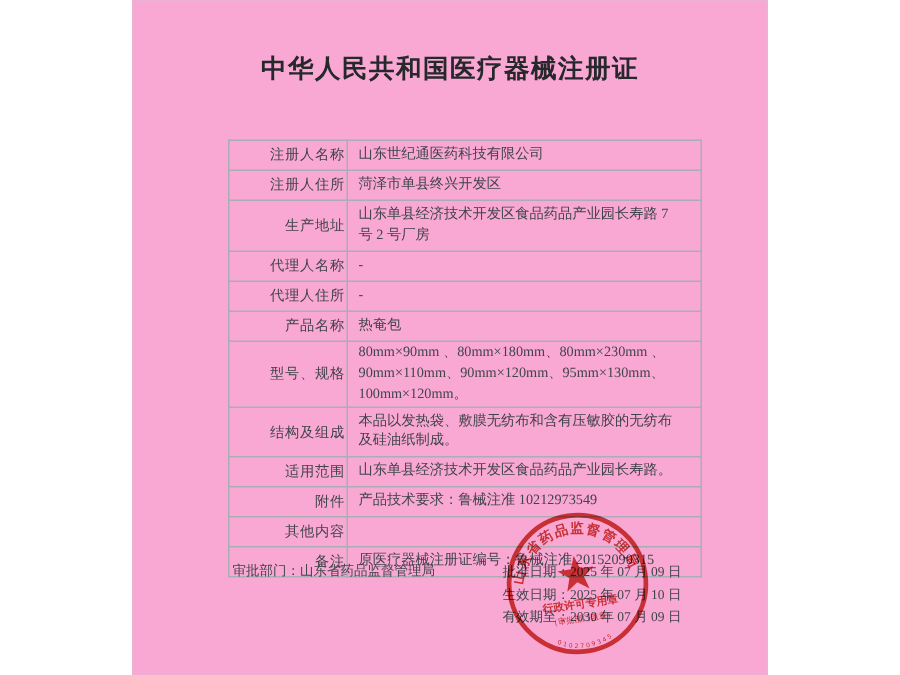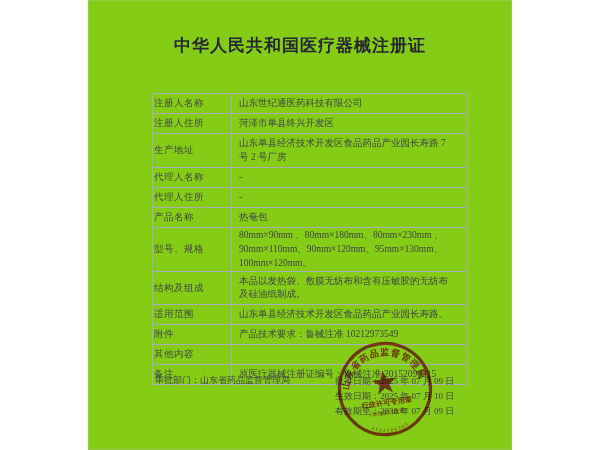--- a/index.html
+++ b/index.html
@@ -4,21 +4,21 @@
 <style>
   html,body{margin:0;padding:0;background:#ffffff;}
   .canvas{
     position:relative;width:600px;height:450px;overflow:hidden;
     background:#ffffff;
     font-family:"Liberation Serif","DejaVu Serif",serif;
     color:#3a3c40;
   }
   .scan{
     position:absolute;left:88px;top:0;width:424px;height:450px;
-    background:#84cc16;
+    background:#f9a8d4;
     box-shadow:0 0 0 1px rgba(200,205,215,.25) inset;
   }
   .title{
     position:absolute;left:0;right:0;top:34px;margin:0;
     text-align:center;font-size:17px;font-weight:700;color:#26282c;
     letter-spacing:1px;
   }
   .certno{
     position:absolute;left:64px;top:68px;width:316px;height:19px;
     border-bottom:1px solid #c7cad0;
@@ -27,21 +27,21 @@
   table.cert{
     position:absolute;left:64px;top:93px;width:316px;
     border-collapse:collapse;table-layout:fixed;
   }
   table.cert td{
     border:1px solid #a9adb5;
     font-size:9.5px;color:#41444a;
     vertical-align:middle;
     overflow:hidden;
   }
-  td.lbl{width:76px;text-align:left;letter-spacing:.5px;}
+  td.lbl{width:76px;text-align:right;letter-spacing:.5px;}
   td.val{padding:1px 16px 1px 7px;line-height:1.45;}
   tr.r20{height:20px;} tr.r33{height:33px;} tr.r34{height:34px;}
   .footer-left{
     position:absolute;left:67px;top:374px;font-size:9px;color:#41444a;
   }
   .fdates{
     position:absolute;left:247px;top:374px;font-size:9px;color:#41444a;line-height:15px;
     white-space:nowrap;
   }
   .stamp{

